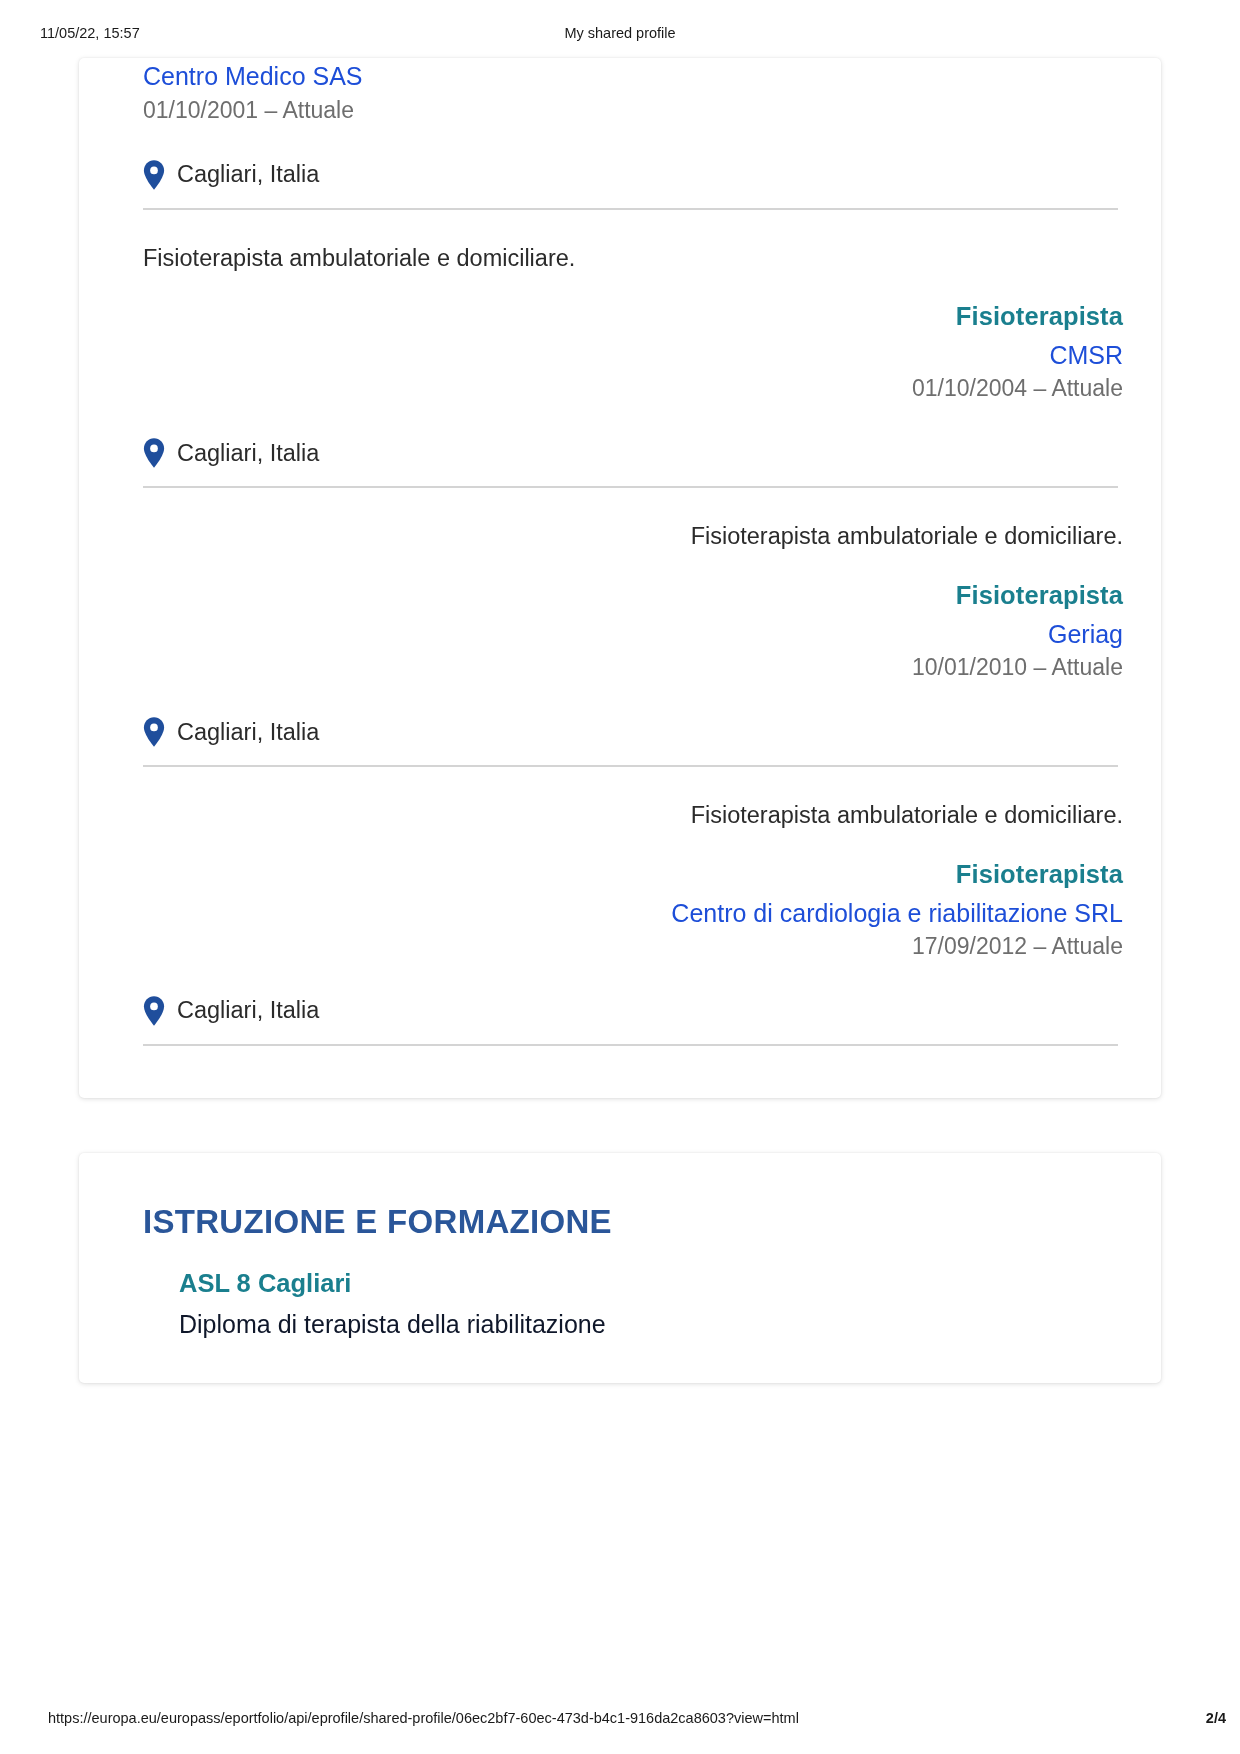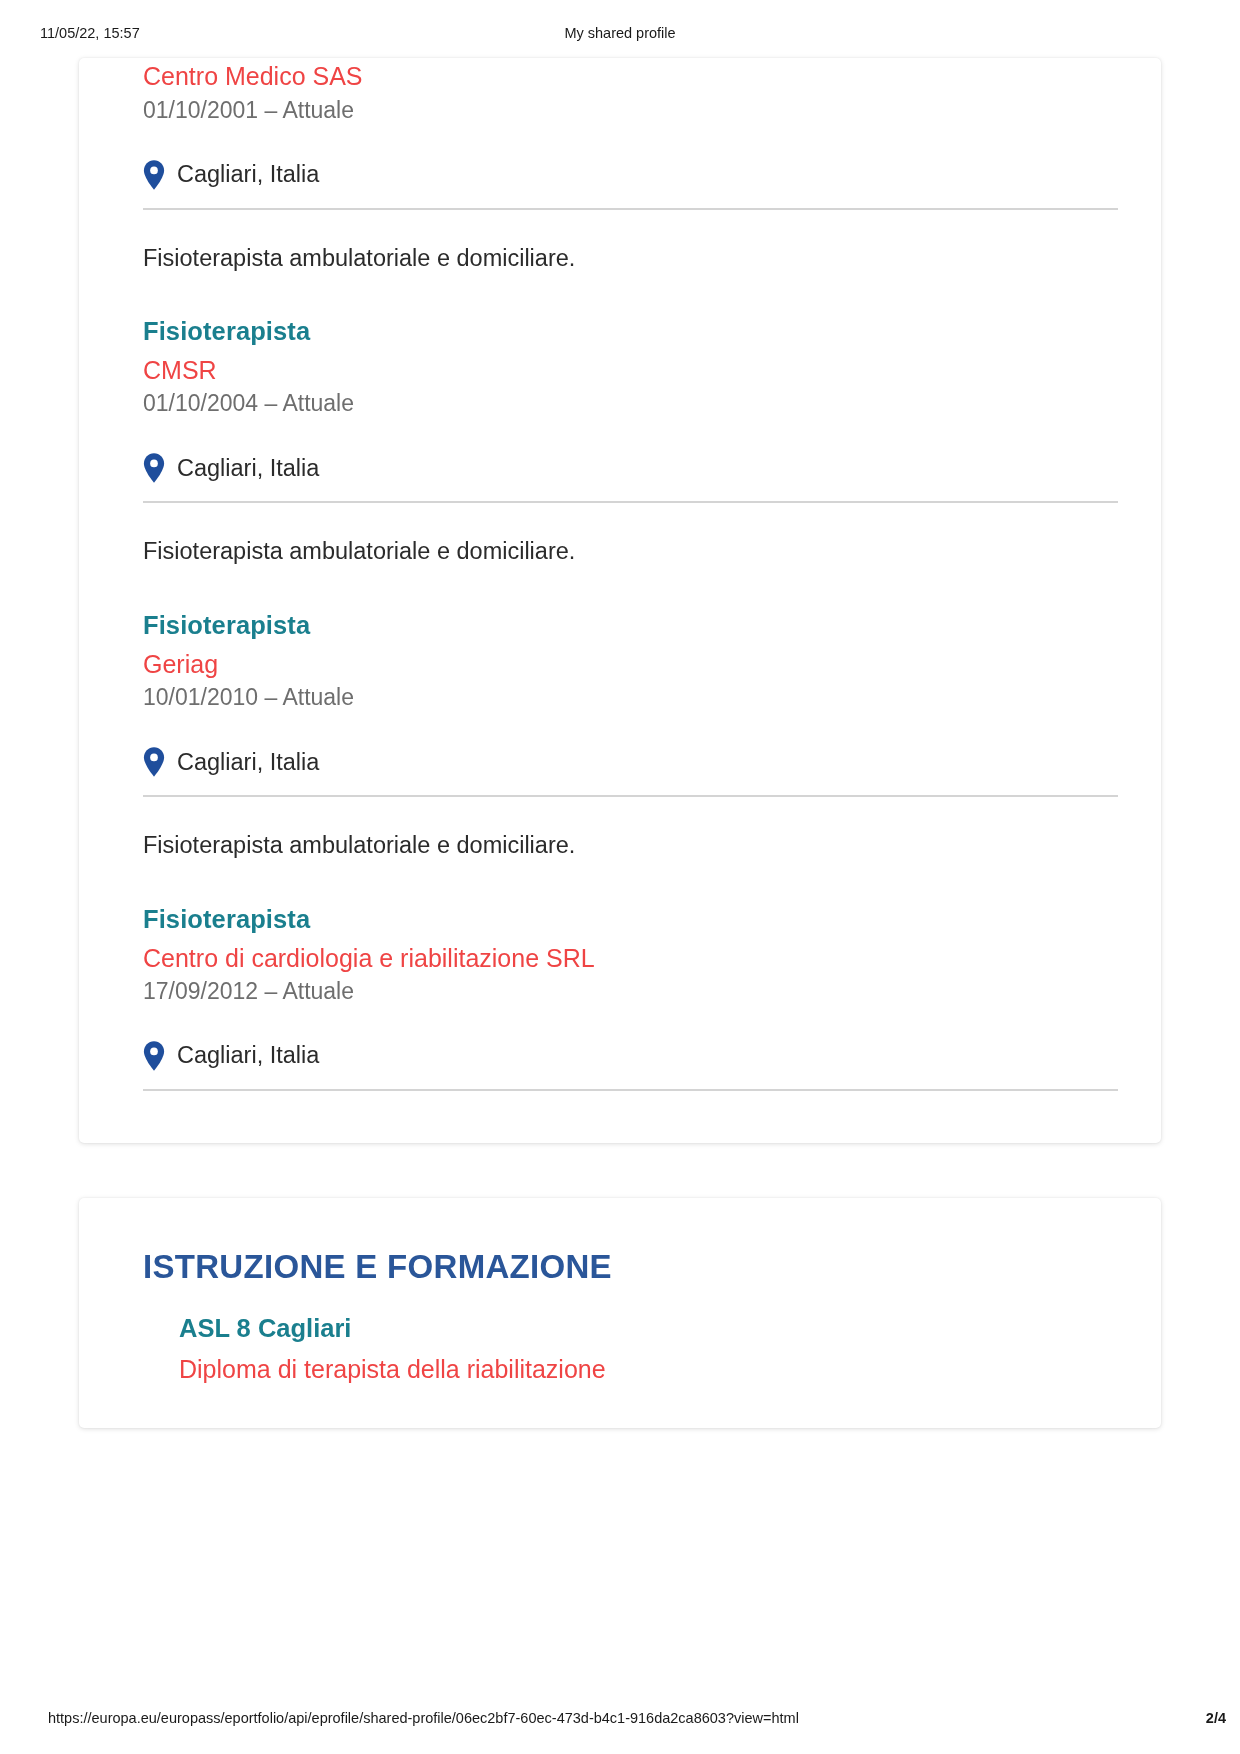--- a/index.html
+++ b/index.html
@@ -94,34 +94,35 @@
 
   .card-inner {
     padding: 0 38px 0 64px;
   }
 
   
   .entry {
     padding-top: 2px;
   }
   .entry + .entry {
-    margin-top: 39px;
+    margin-top: 24px;
+    text-align: right;
   }
 
   .entry-title {
     font-size: 25.5px;
     font-weight: bold;
     color: #1a7f8e;
     line-height: 1.28;
     letter-spacing: 0.1px;
     margin: 0 0 6px 0;
   }
   .entry-org {
     font-size: 25px;
-    color: #ef4444;
+    color: #1d4ed8;
     line-height: 1.3;
     margin: 0 0 2px 0;
   }
   .entry-dates {
     font-size: 23px;
     color: #6e6e6e;
     line-height: 1.35;
     margin: 0;
   }
 
@@ -173,21 +174,21 @@
   }
   .edu-title {
     font-size: 25.5px;
     font-weight: bold;
     color: #1a7f8e;
     line-height: 1.28;
     margin: 0 0 8px 0;
   }
   .edu-qualification {
     font-size: 25px;
-    color: #ef4444;
+    color: #0f172a;
     line-height: 1.3;
     margin: 0;
   }
   .edu-inner {
     padding: 0 38px 0 36px;
   }
 </style>
 </head>
 <body>
 

